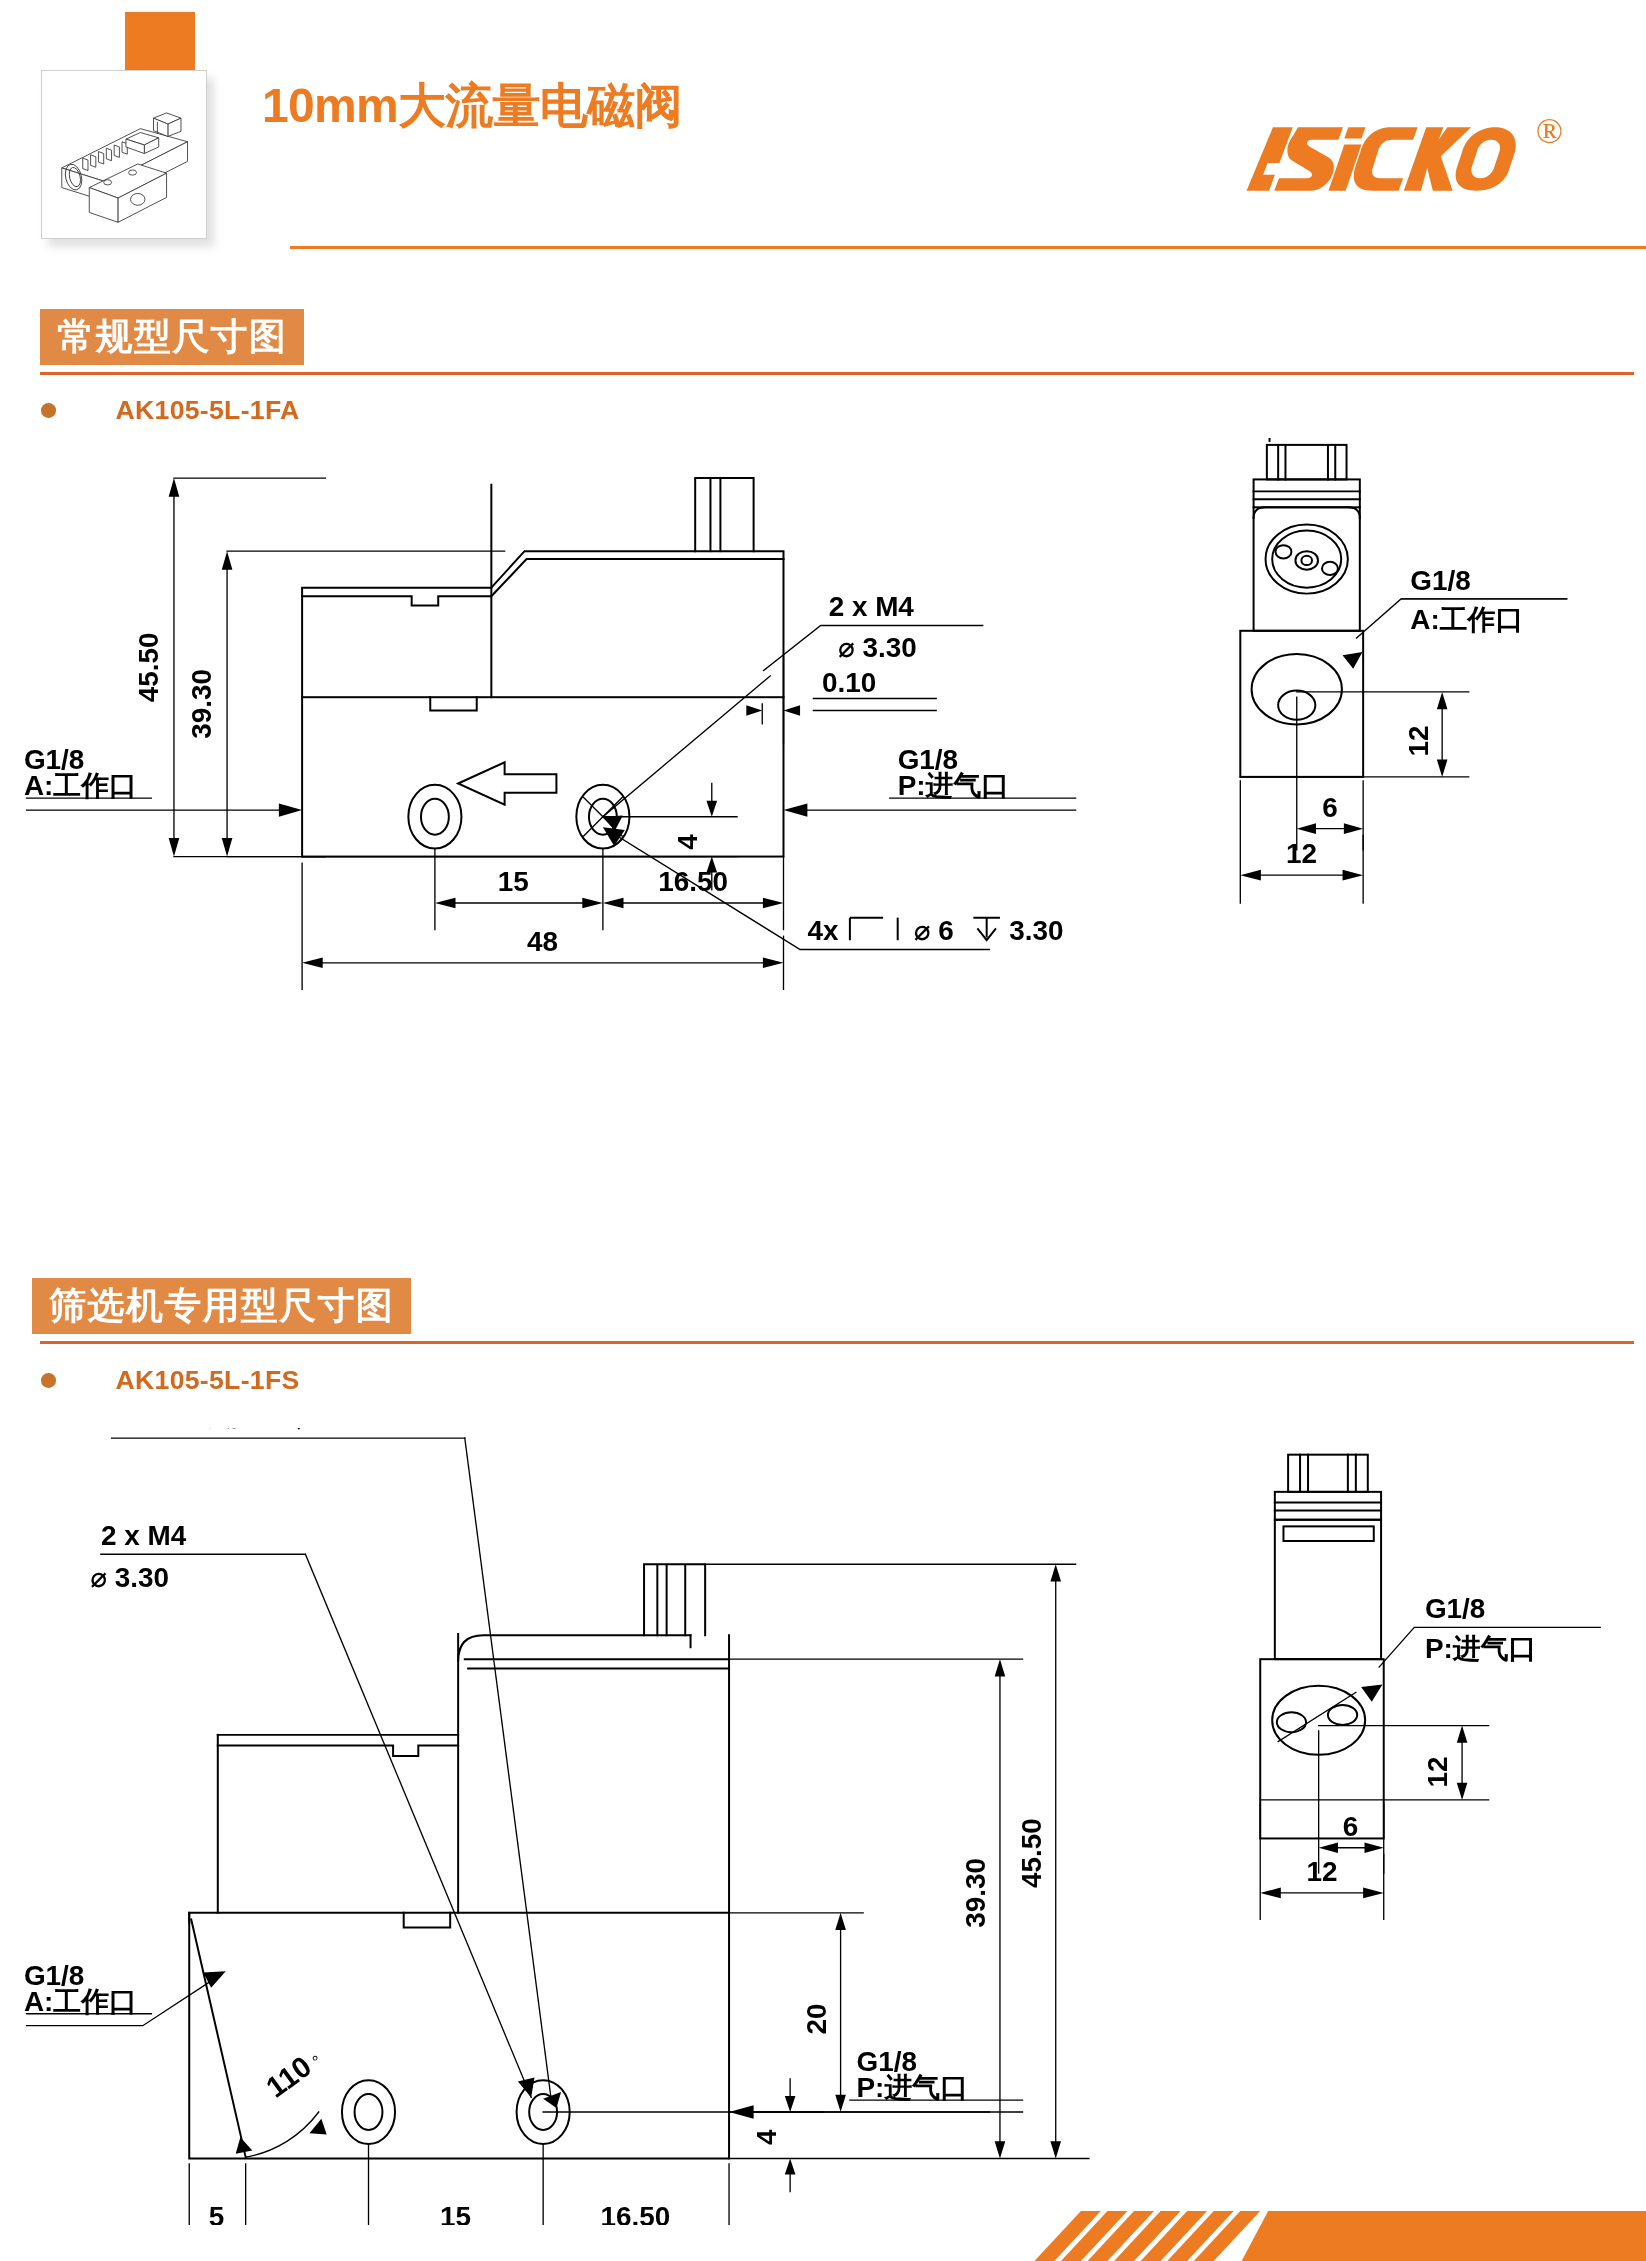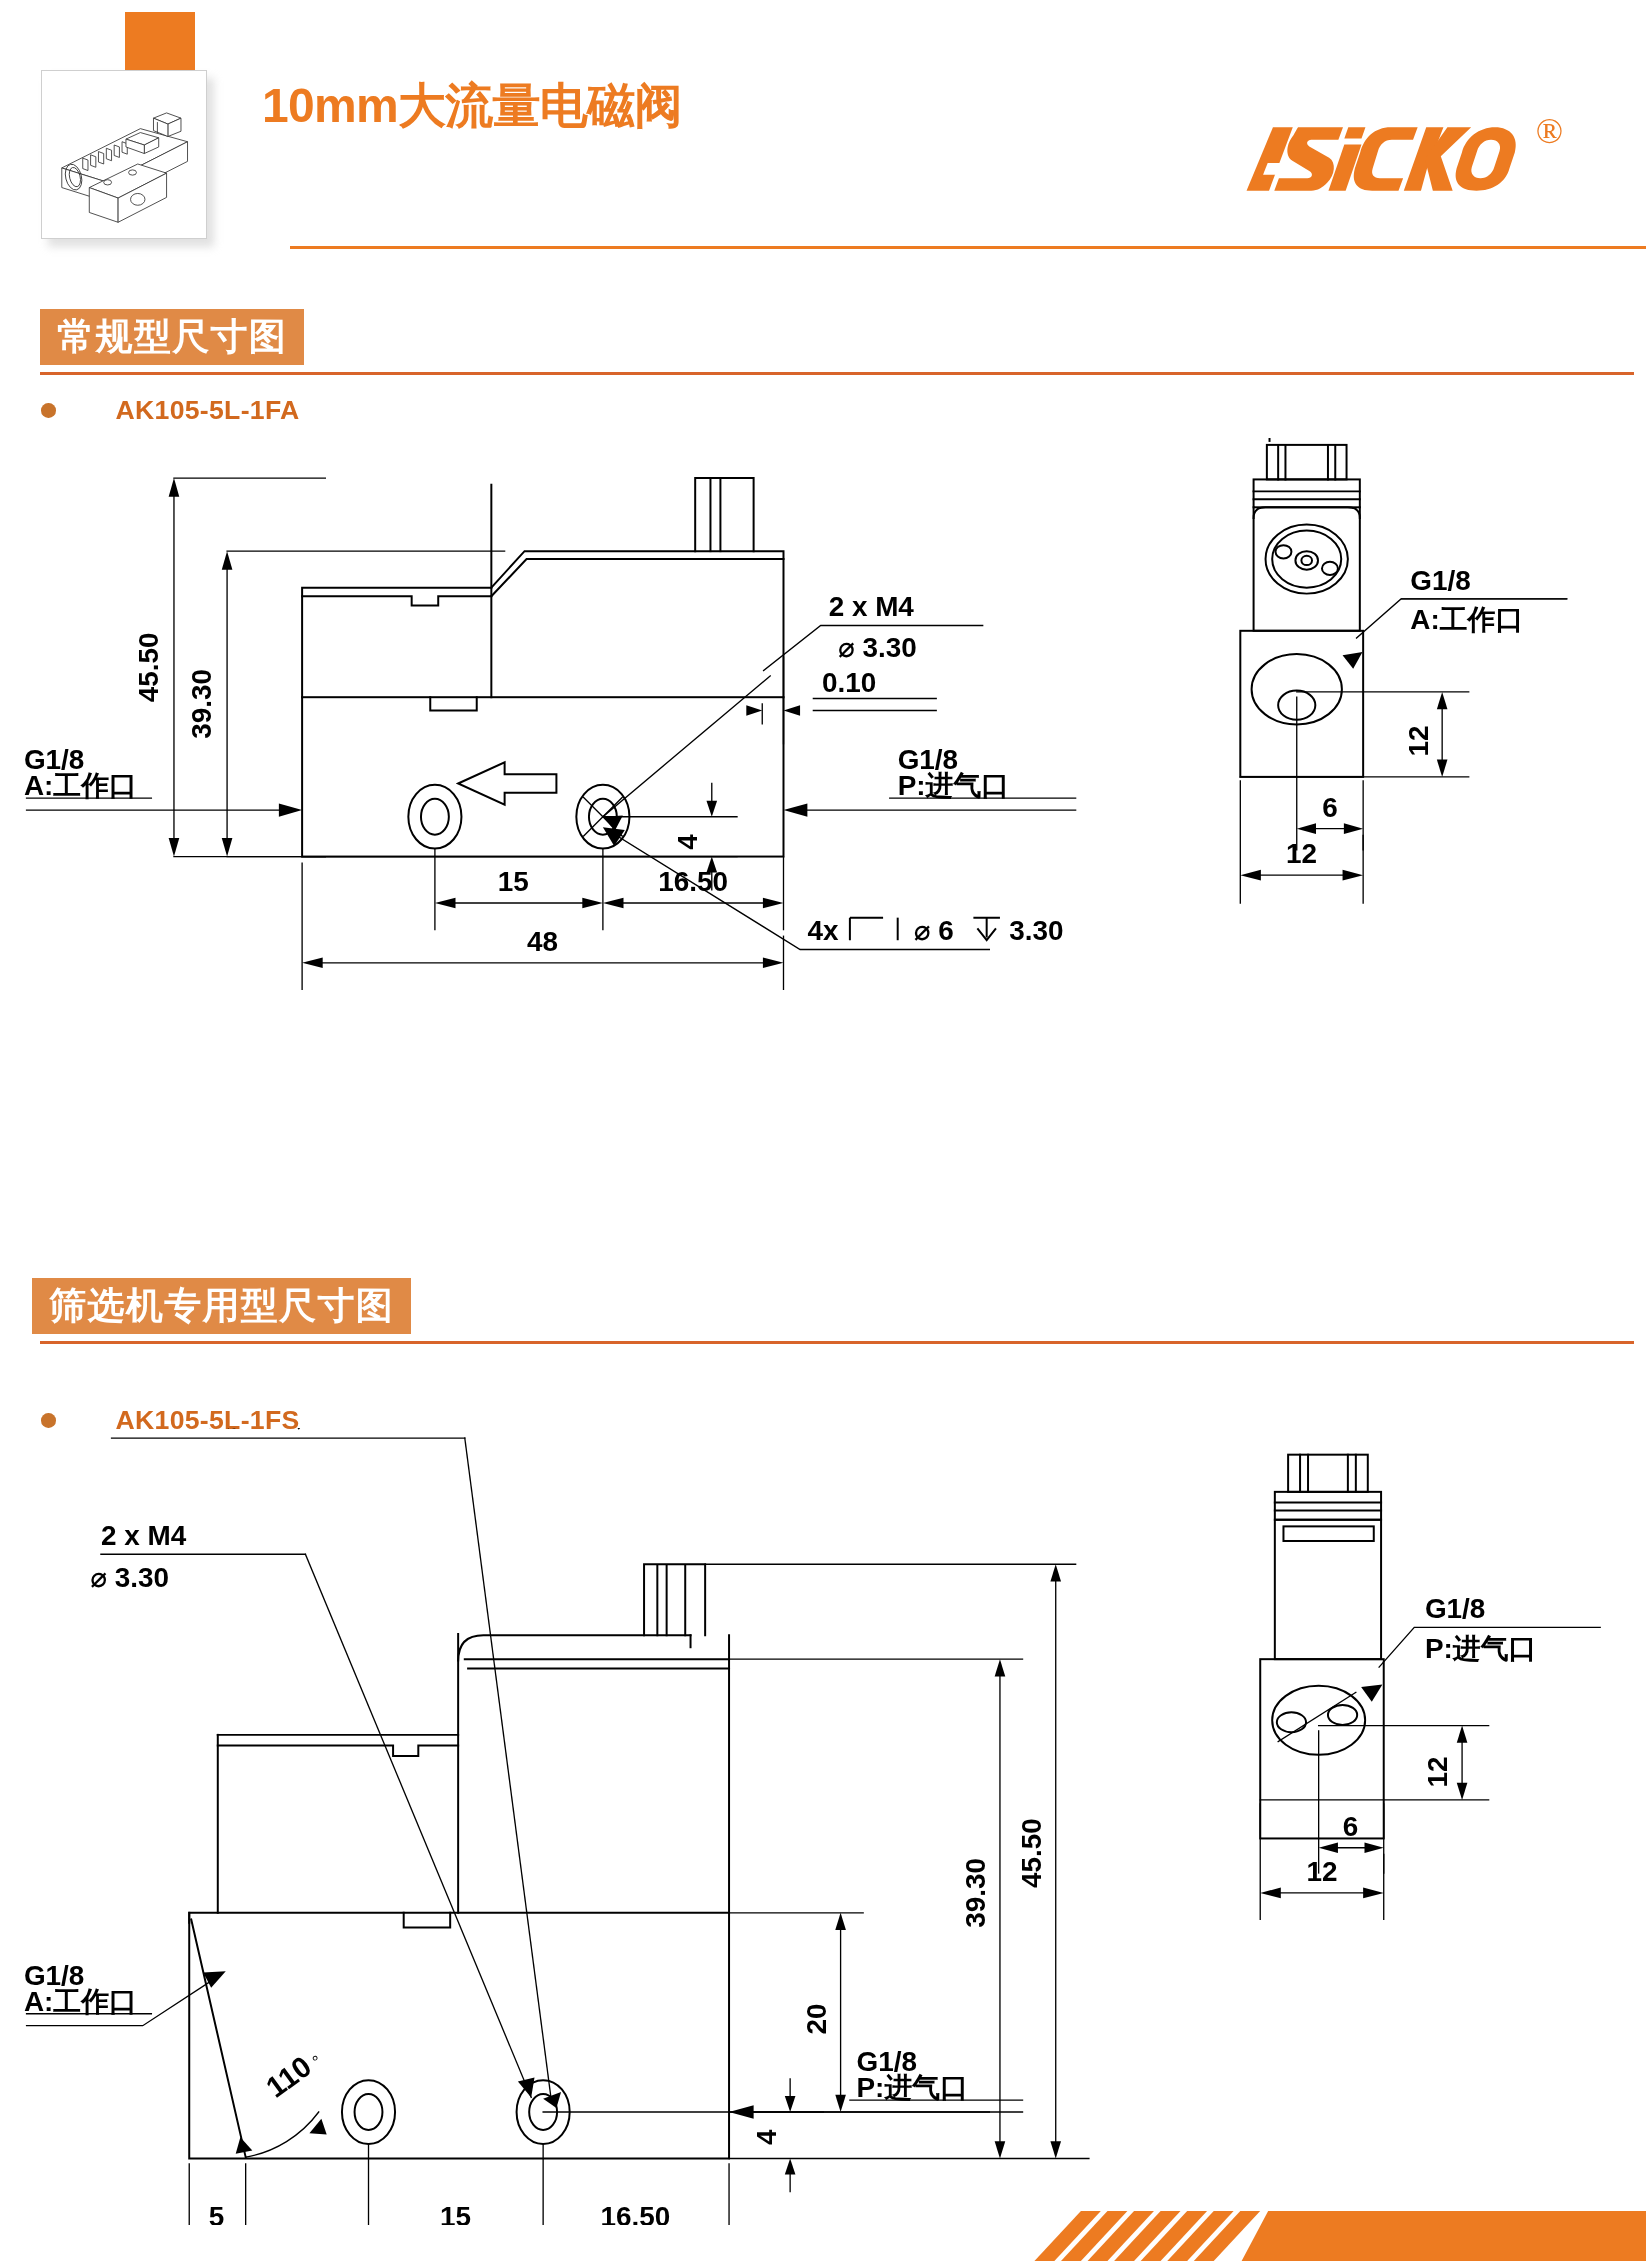--- a/index.html
+++ b/index.html
@@ -335,21 +335,21 @@
     <text x="1960" y="640" font-size="42" font-weight="bold" text-anchor="middle">12</text>
   </g>
 </svg>
 </div>
 
 <div class="section-head" style="left:32px;top:1278px;">
   <span class="sec-badge">筛选机专用型尺寸图</span>
 </div>
 <div class="sec-rule" style="left:40px;top:1341px;"></div>
 
-<div class="model-line" style="left:41px;top:1365px;margin-top:40px;">
+<div class="model-line" style="left:41px;top:1365px;">
   <span class="model-dot"></span>
   <span class="model-text">AK105-5L-1FS</span>
 </div>
 
 <div class="drawing" style="left:0px;top:1428px;">
 <svg class="dwg-svg" width="1646" height="797" viewBox="0 0 2479 1200">
   <g fill="none" stroke="#000" stroke-width="3" stroke-linecap="square">
 
     <path d="M285 730 L285 1100 L1098 1100 L1098 730 Z"></path>
     <path d="M285 730 L285 745"></path>

